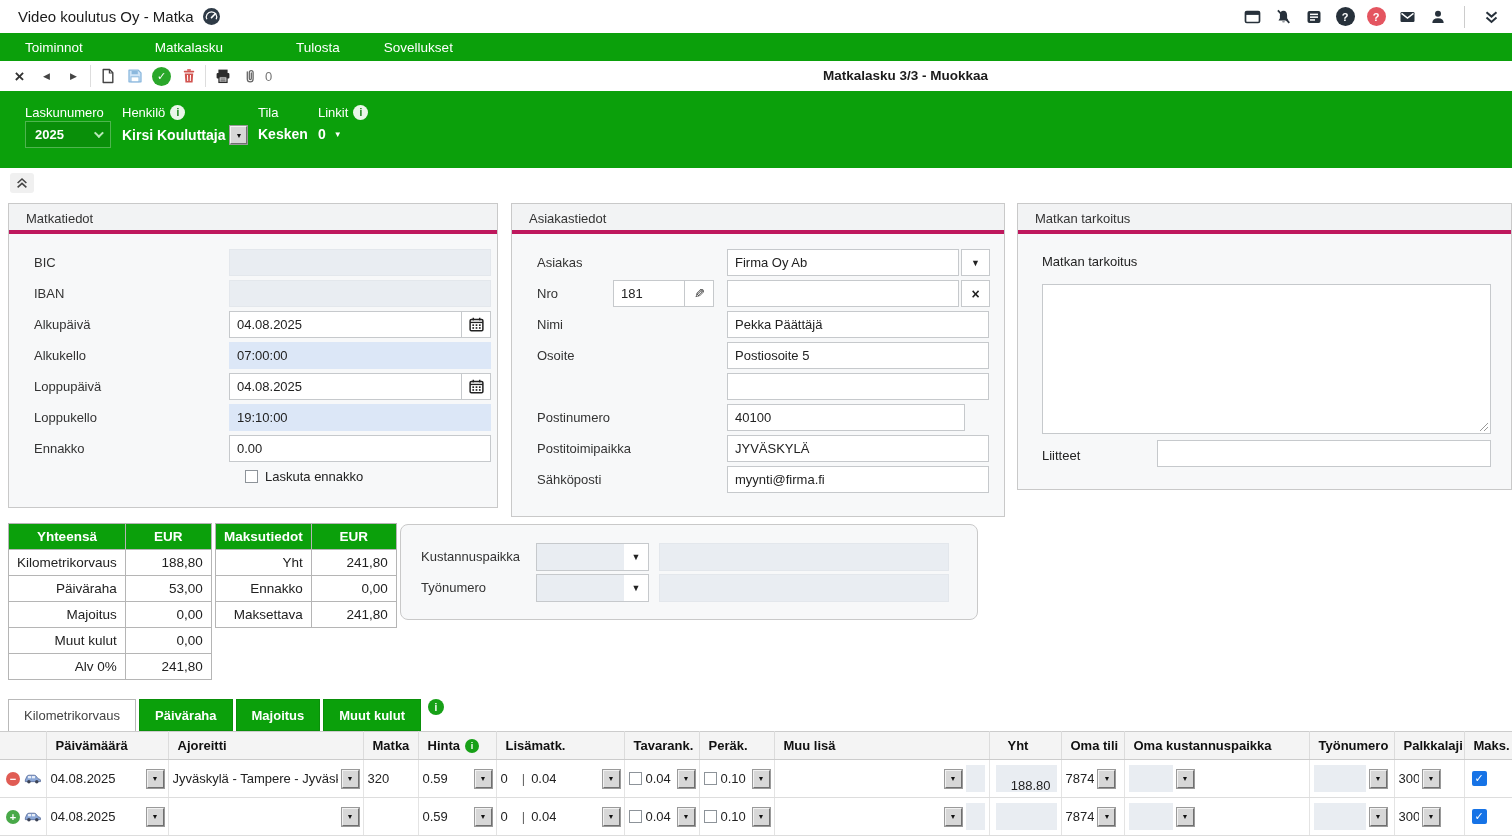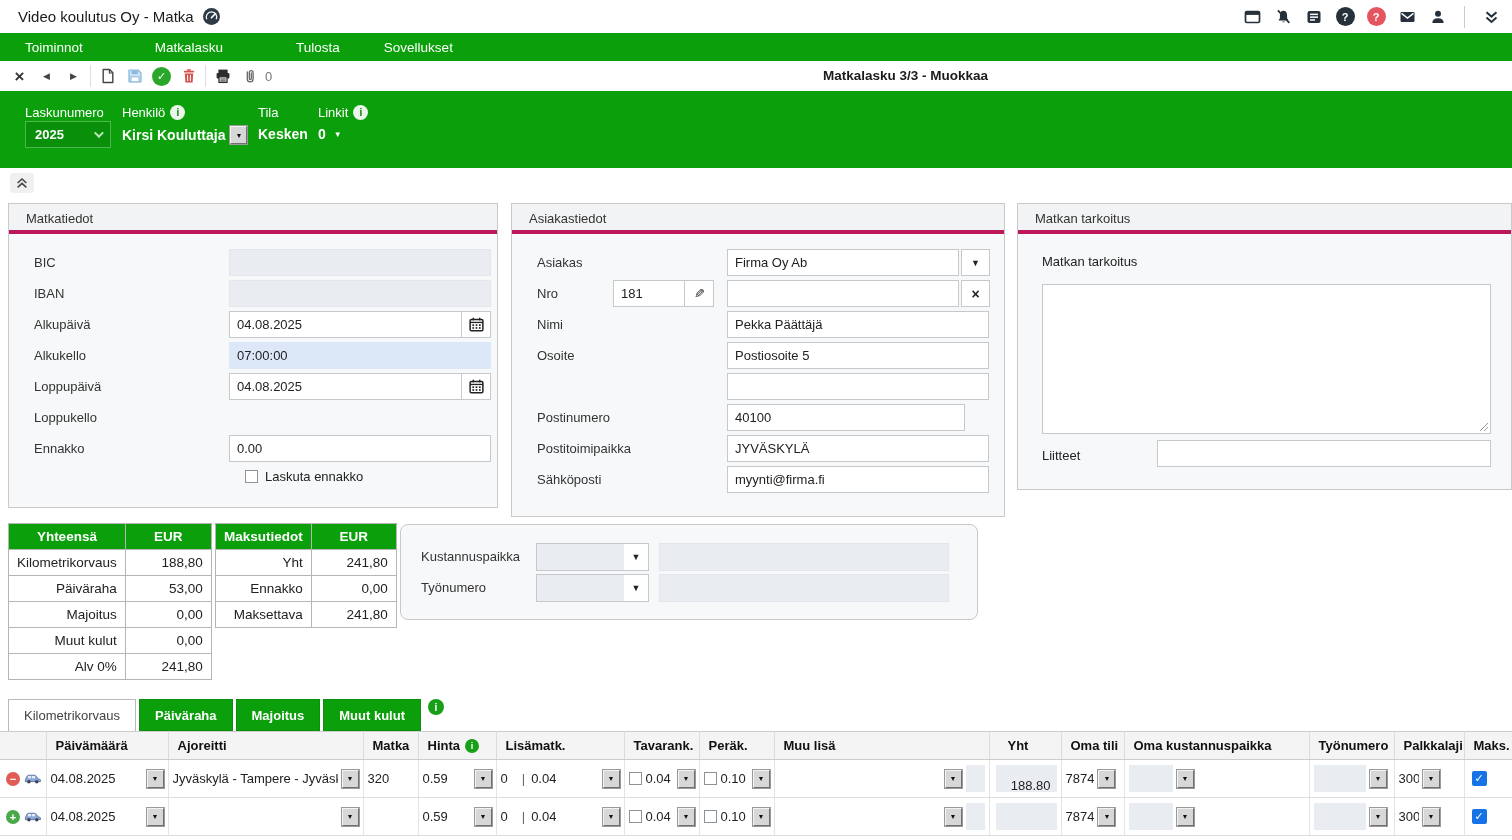--- a/index.html
+++ b/index.html
@@ -354,20 +354,23 @@
                   <rect x="10.6" y="7.8" width="1.8" height="1.8" fill="#222"></rect>
                   <rect x="3.6" y="10.8" width="1.8" height="1.8" fill="#222"></rect>
                   <rect x="7.1" y="10.8" width="1.8" height="1.8" fill="#222"></rect>
                   <rect x="10.6" y="10.8" width="1.8" height="1.8" fill="#222"></rect>
                 </svg>
             </span>
           </span>
         </div>
         <div class="prow">
           <span class="lbl">Loppukello</span>
+          <span class="ctl" style="left:204px;">
+              <input class="inp blue" style="width: 262px;" value="19:10:00">
+            </span>
         </div>
         <div class="prow">
           <span class="lbl">Ennakko</span>
           <span class="ctl" style="left:204px;">
               <input class="inp" style="width: 262px;" value="0.00">
             </span>
         </div>
         <div class="prow" style="height:28px;">
           <span class="ctl" style="left:220px; top:4px; align-items:center; gap:7px;">
             <span class="cb"></span>

